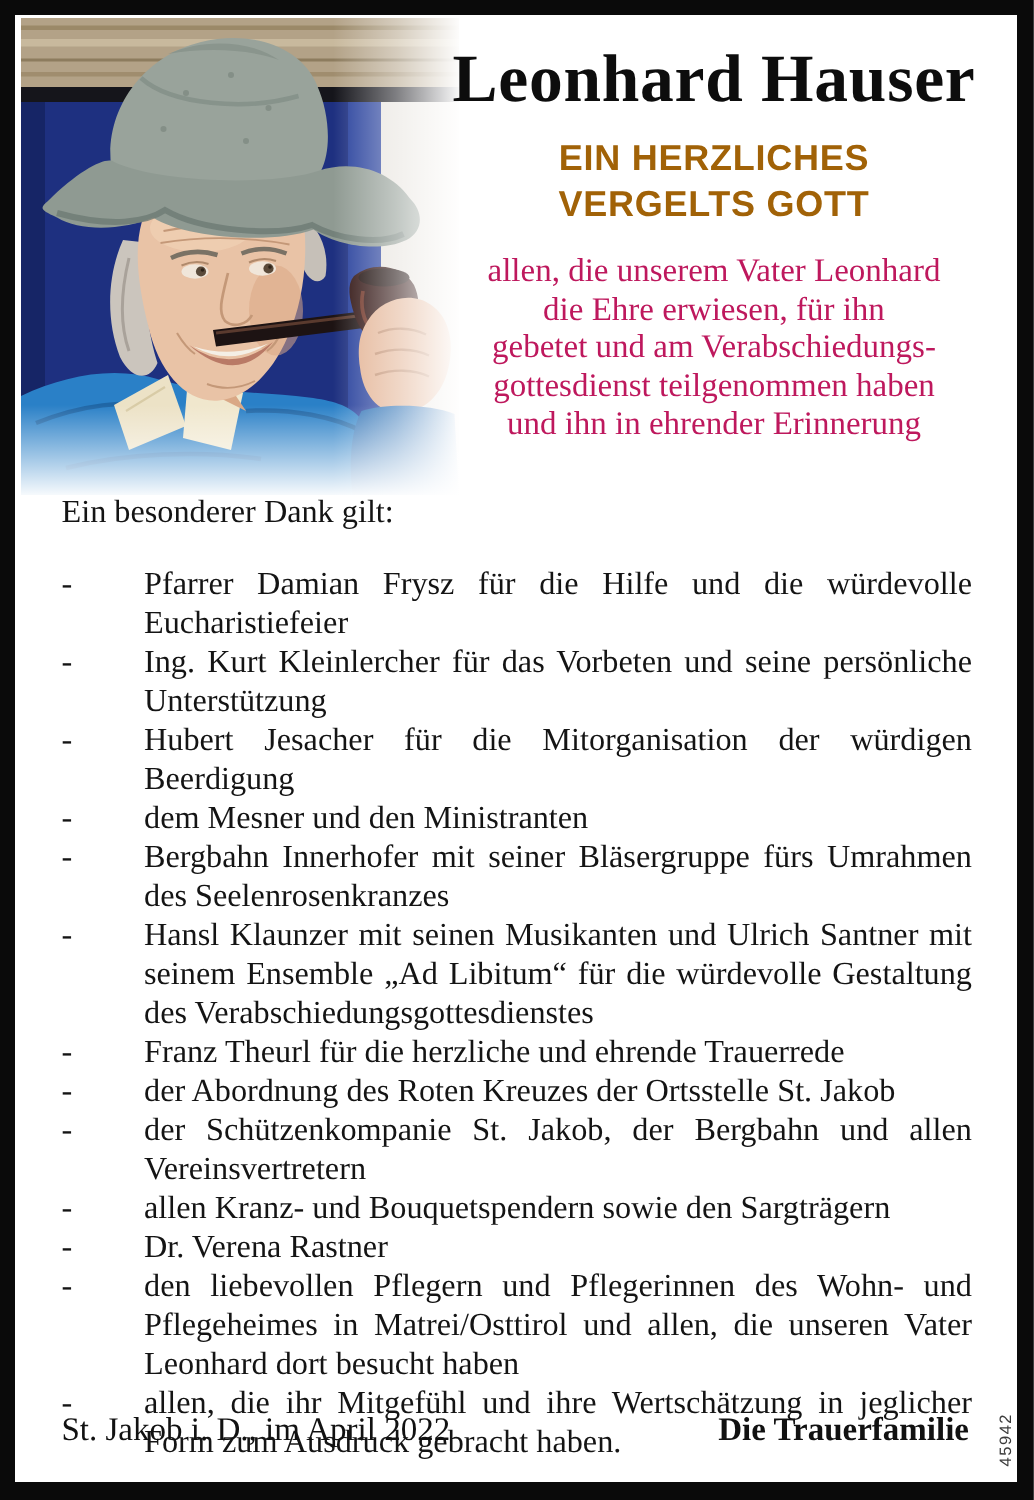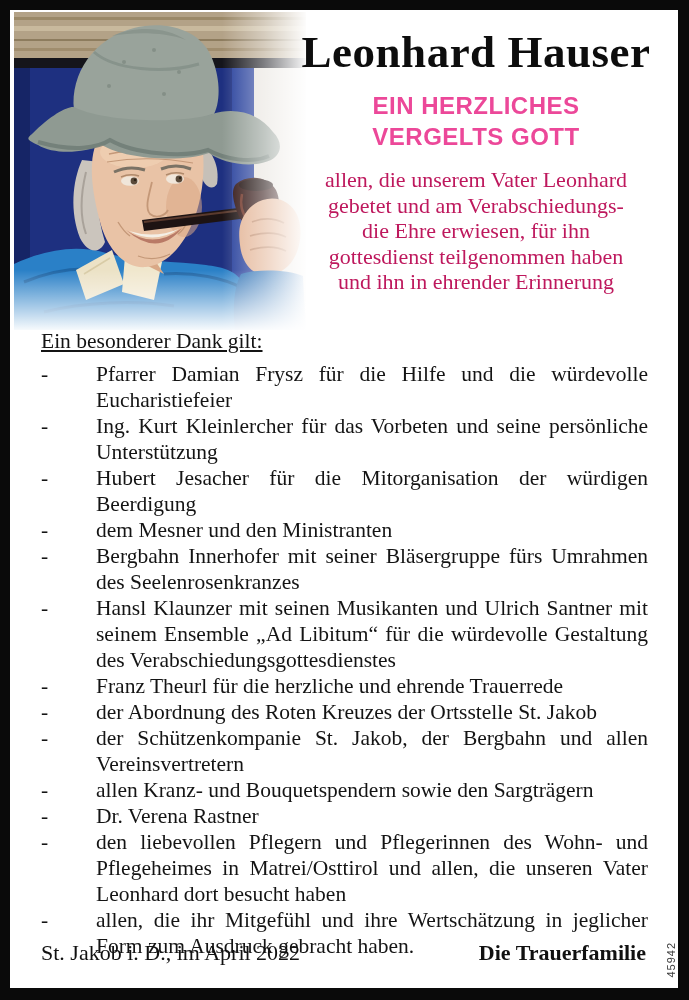--- a/index.html
+++ b/index.html
@@ -40,37 +40,37 @@
     letter-spacing: 0.5px;
     color: #0d0d0d;
   }
   .subtitle {
     margin-top: 12px;
     font-family: "Liberation Sans", sans-serif;
     font-weight: bold;
     font-size: 24px;
     line-height: 31px;
     letter-spacing: 0.5px;
-    color: #ec4899;
+    color: #a16207;
   }
   .intro {
     margin-top: 15px;
     font-size: 22px;
     line-height: 25.5px;
     color: #be185d;
   }
   .content {
     position: absolute;
     left: 31px; top: 318px;
     width: 607px;
     font-size: 21.5px;
     line-height: 26px;
     color: #141414;
   }
-  .heading { margin-bottom: 7px; text-decoration: underline; }
+  .heading { margin-bottom: 22px; }
   .item { display: flex; }
   .dash { width: 15px; flex: none; }
   .item-text { flex: 1; text-align: justify; margin-left: 40px; }
 
   .footer {
     position: absolute;
     left: 31px; right: 32px; top: 930px;
     display: flex;
     justify-content: space-between;
     align-items: flex-start;
@@ -209,22 +209,22 @@
     </div>
 
     <div class="header-col">
       <div class="title">Leonhard Hauser</div>
       <div class="subtitle">
         <div>EIN HERZLICHES</div>
         <div>VERGELTS GOTT</div>
       </div>
       <div class="intro">
         <div>allen, die unserem Vater Leonhard</div>
+        <div>die Ehre erwiesen, für ihn</div>
         <div>gebetet und am Verabschiedungs-</div>
-        <div>die Ehre erwiesen, für ihn</div>
         <div>gottesdienst teilgenommen haben</div>
         <div>und ihn in ehrender Erinnerung</div>
       </div>
     </div>
 
     <div class="content">
       <div class="heading">Ein besonderer Dank gilt:</div>
 
       <div class="item">
         <span class="dash">-</span>

